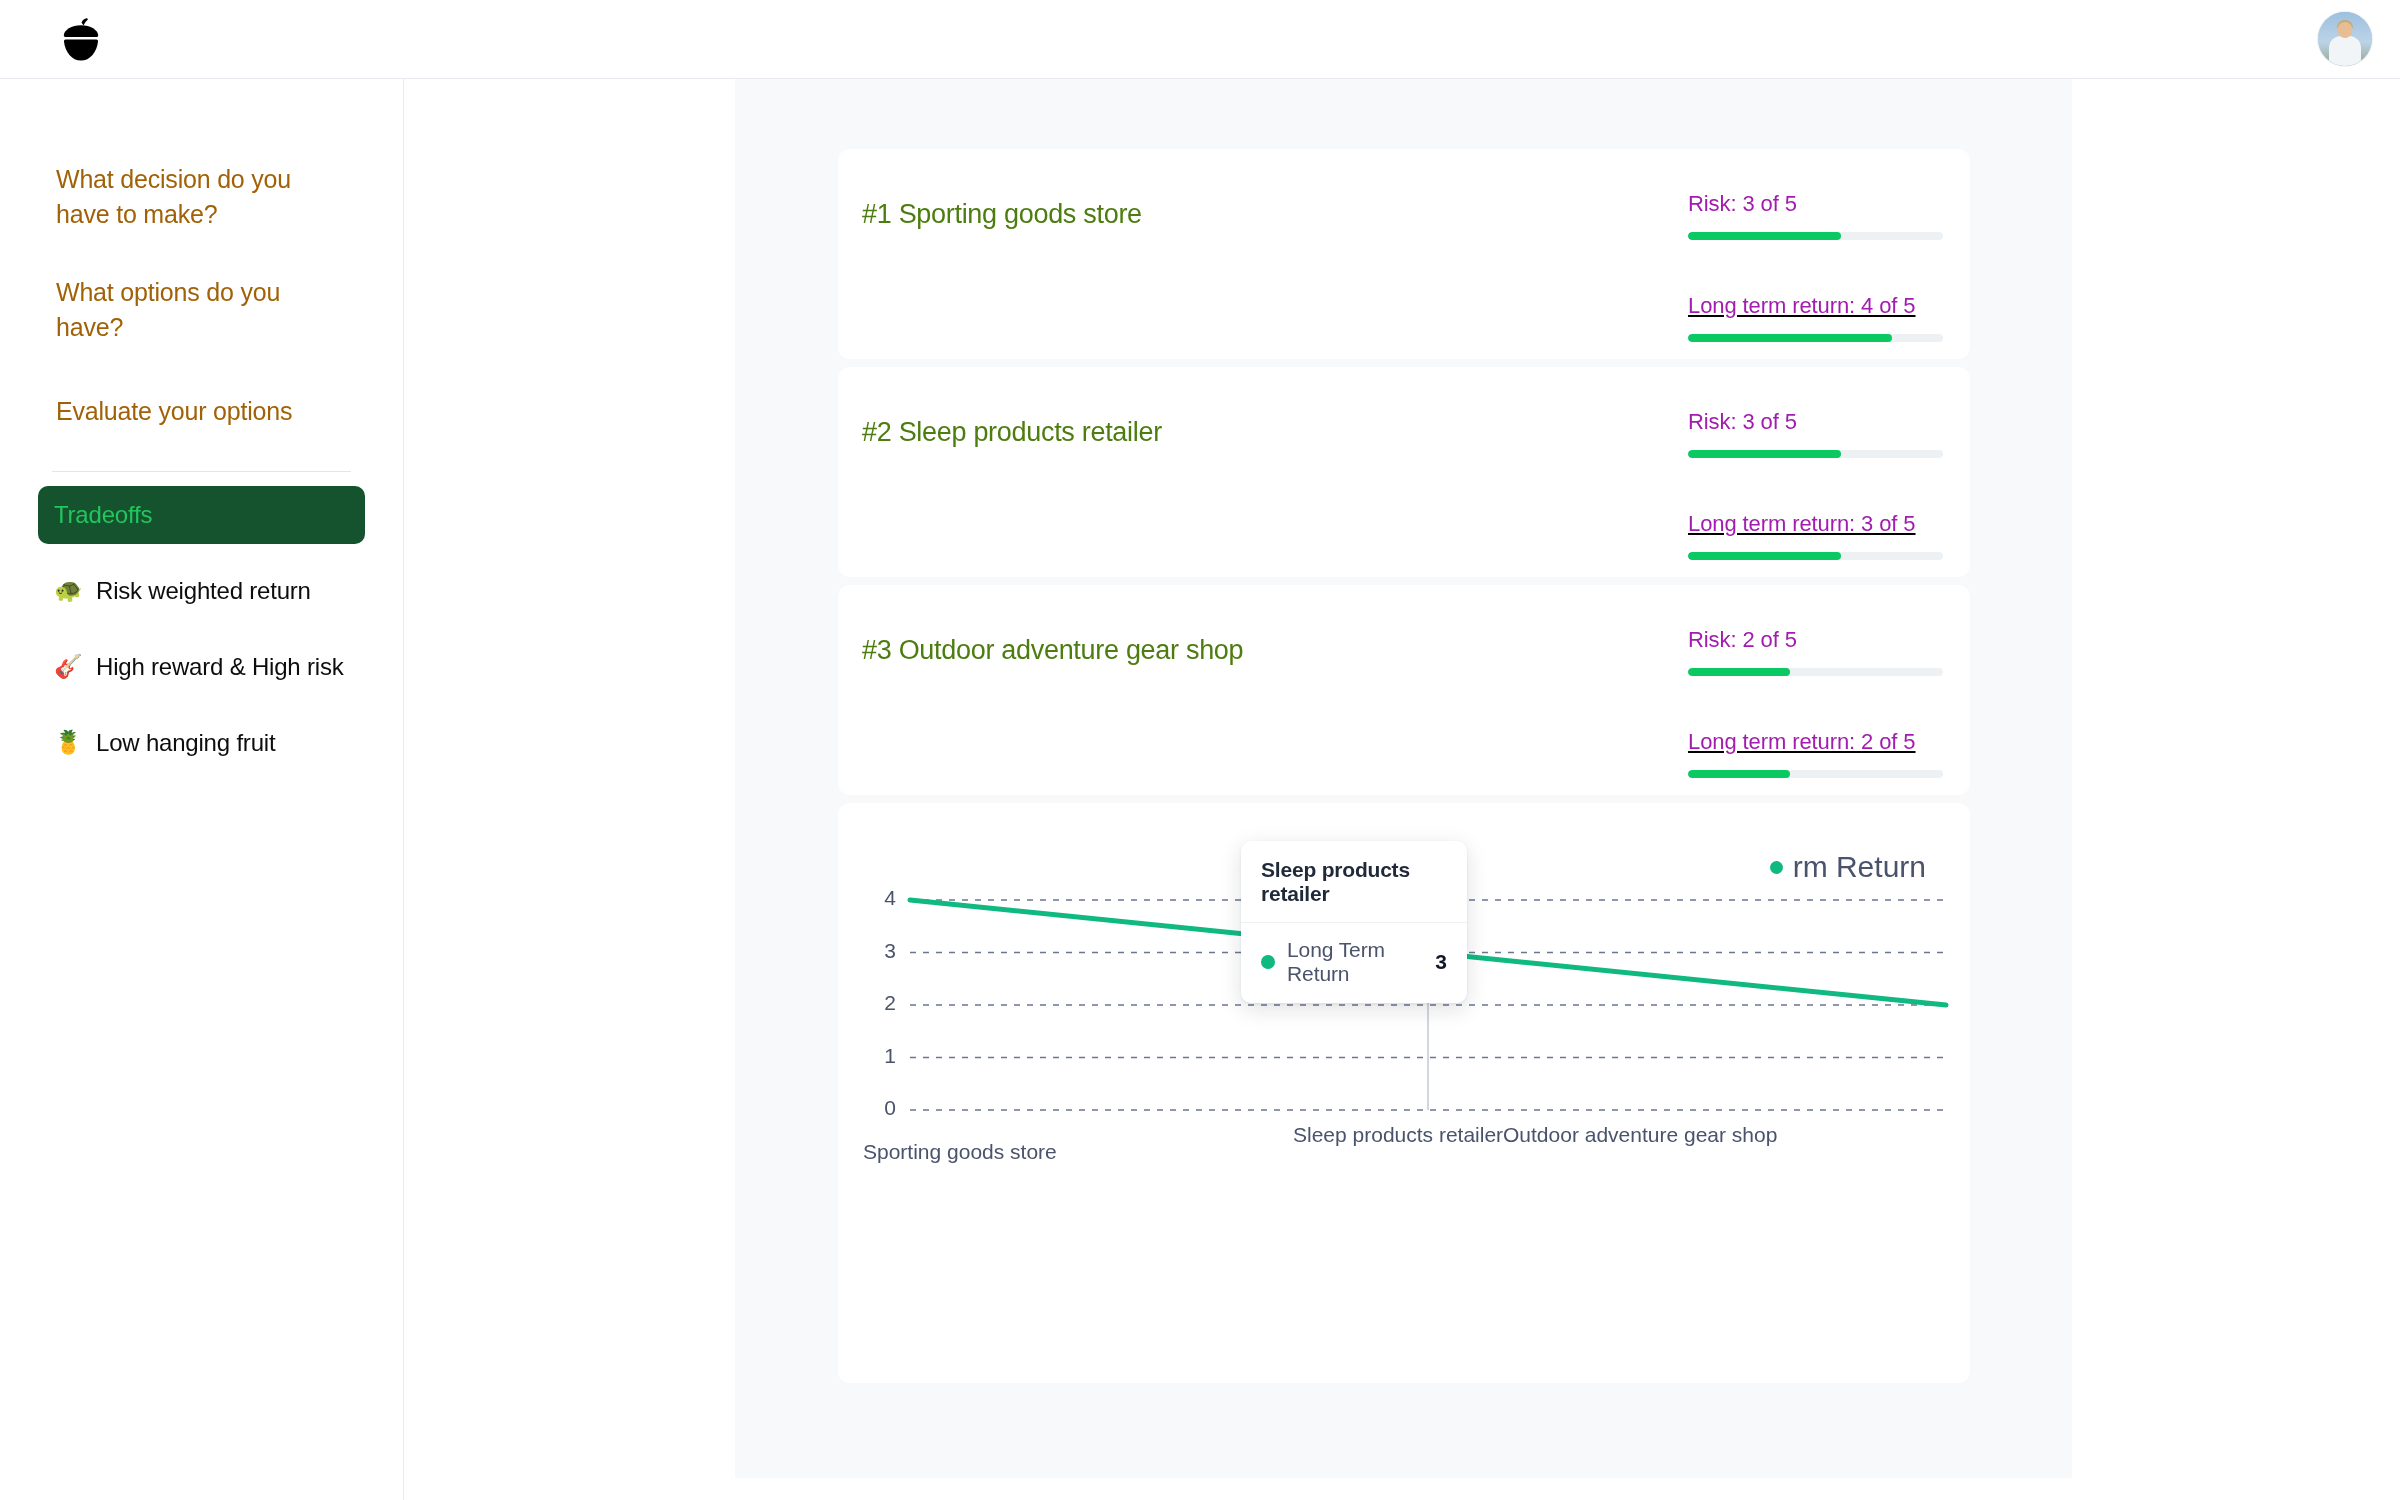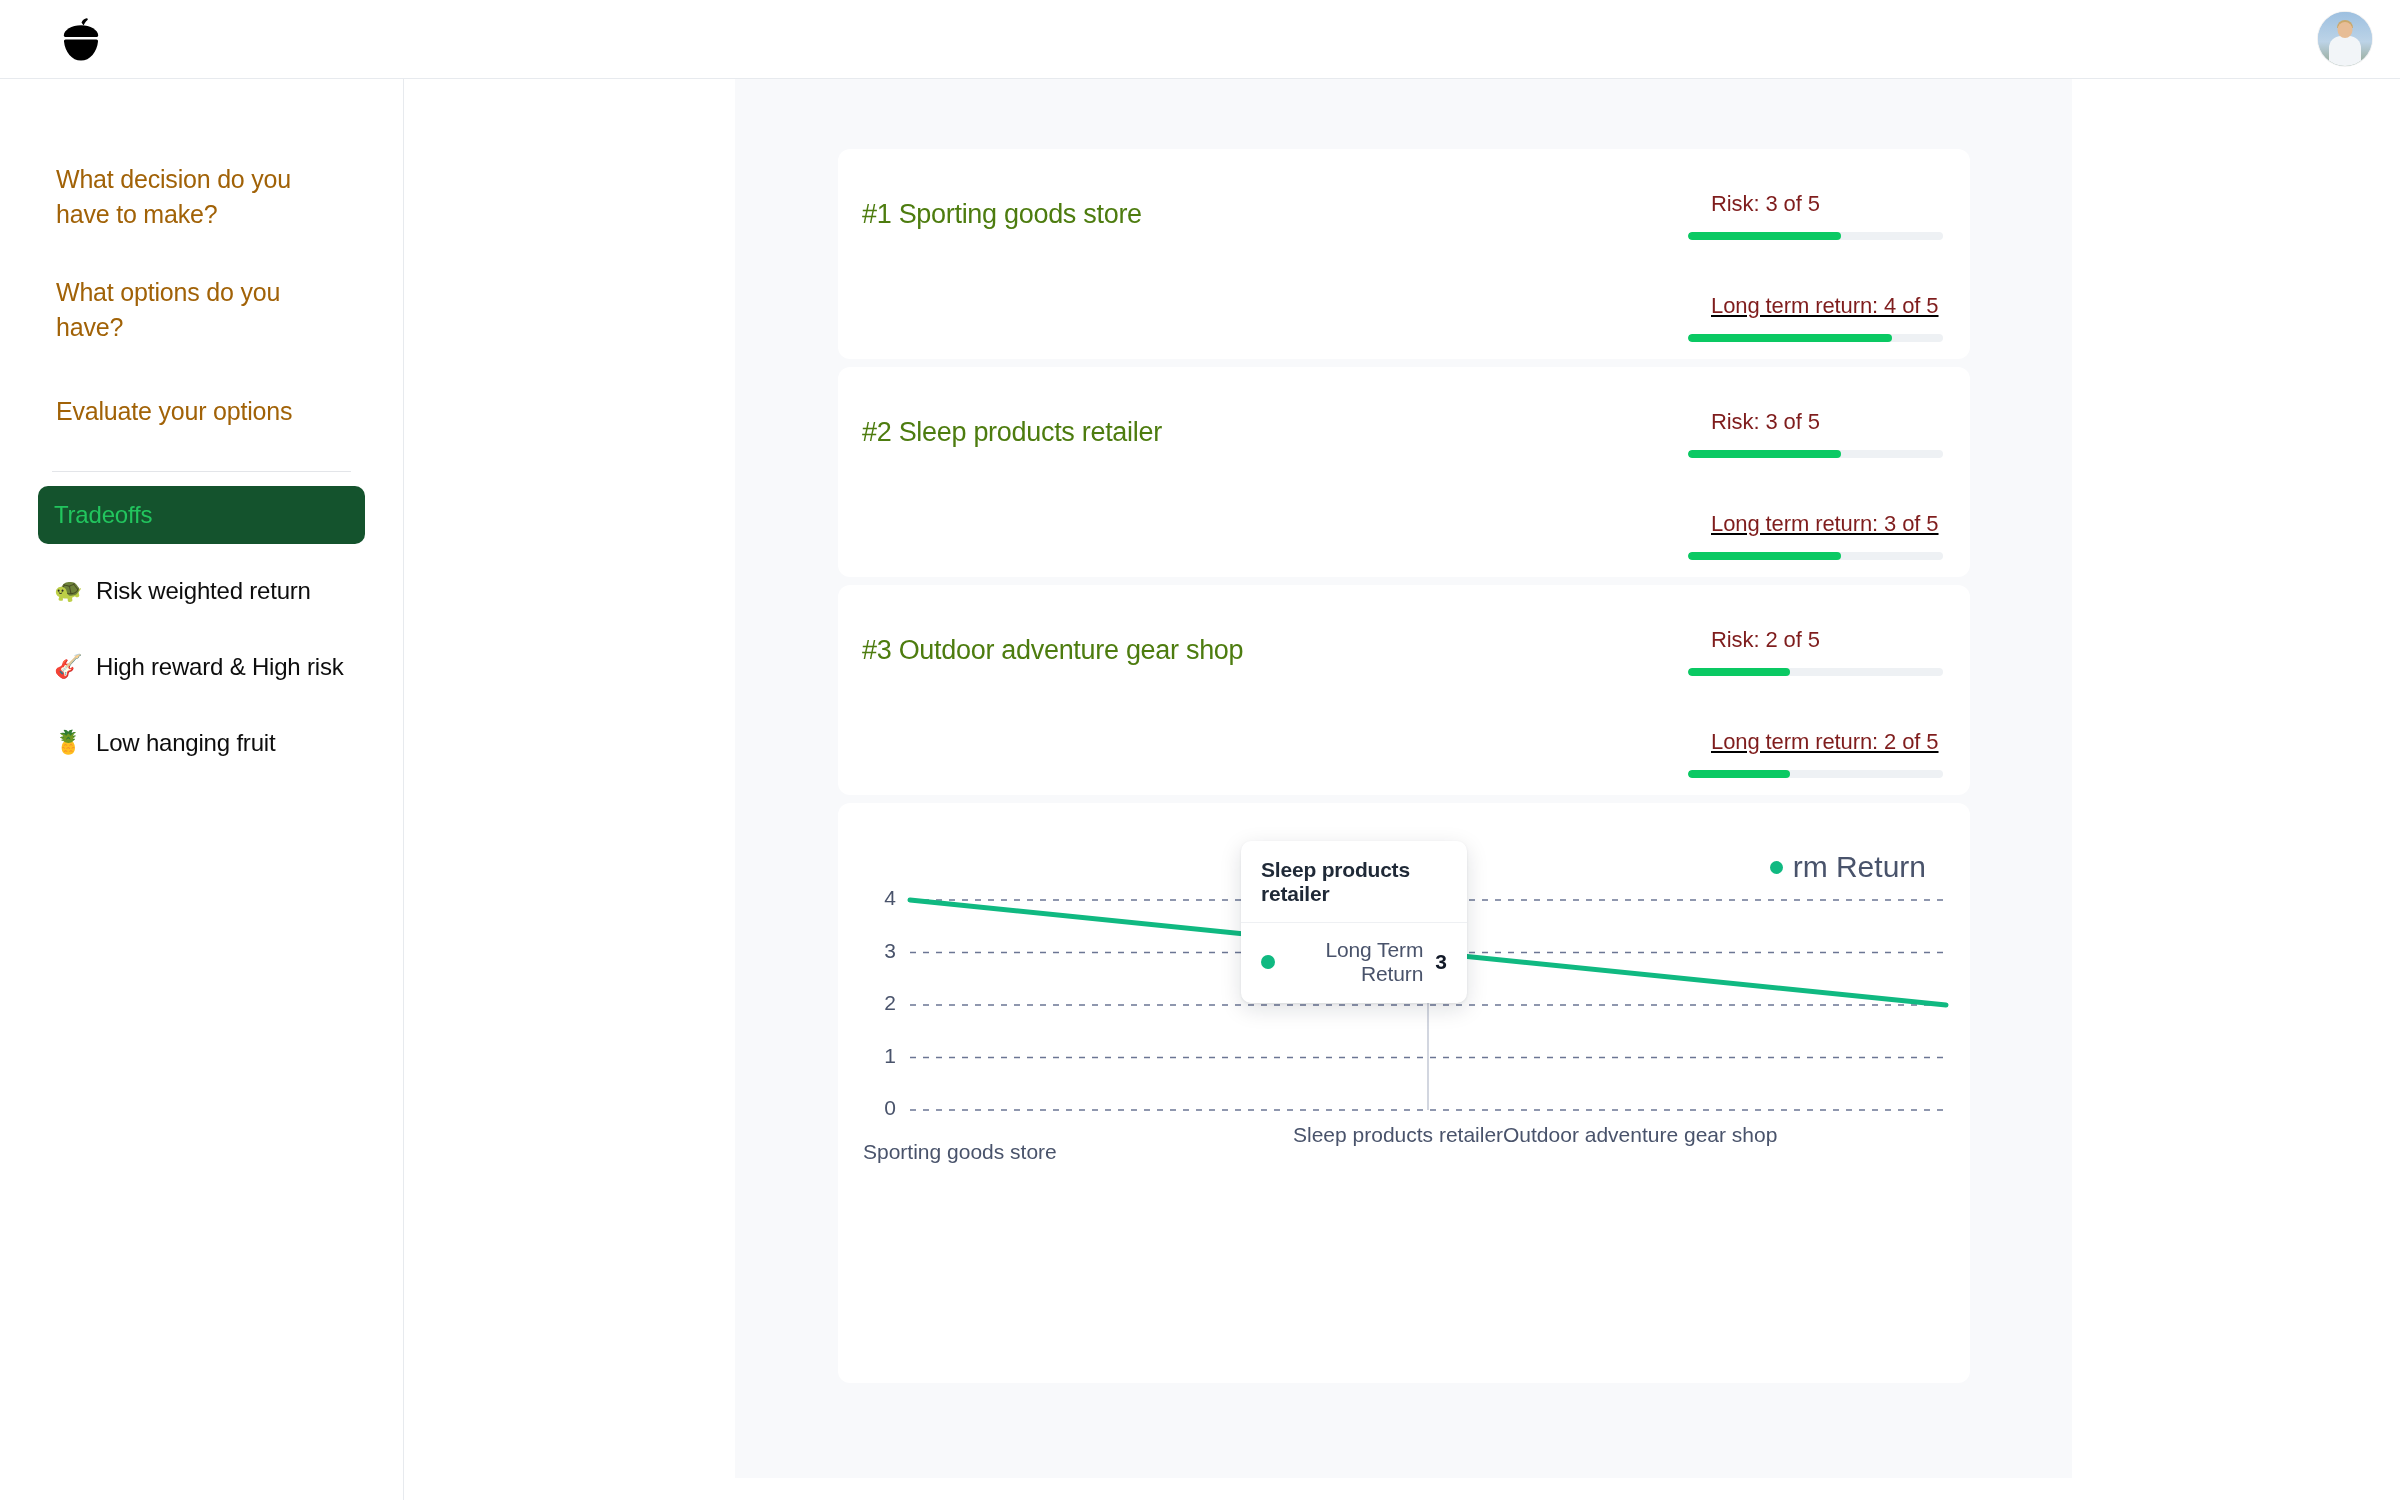--- a/index.html
+++ b/index.html
@@ -140,24 +140,23 @@
   }
 
   .metrics {
     position: absolute;
     right: 24px; top: 42px;
     width: 258px;
   }
   .metric + .metric { margin-top: 53px; text-decoration: underline; }
   .metric-label {
     font-size: 22px;
-    color: #7f1d1d;
+    color: #a21caf;
     letter-spacing: -0.1px;
     margin-bottom: 15px;
-    margin-left: 23px;
   }
   .bar-track {
     width: 255px;
     height: 8px;
     border-radius: 5px;
     background: #eef1f4;
     overflow: hidden;
   }
   .bar-fill {
     height: 8px;
@@ -210,21 +209,20 @@
     border-bottom: 1px solid #eef0f3;
     letter-spacing: -0.2px;
   }
   .tooltip-row {
     padding: 15px 20px 17px 20px;
     display: flex;
     align-items: center;
     gap: 12px;
     font-size: 21px;
     color: #49536b;
-    text-align: right;
   }
   .tooltip-row .tdot {
     width: 14px; height: 14px; border-radius: 50%;
     background: #10b981; flex: 0 0 auto;
   }
   .tooltip-row .tname { flex: 1 1 auto; letter-spacing: -0.1px; }
   .tooltip-row .tval { font-weight: 700; color: #111827; }
 </style>
 </head>
 <body>

